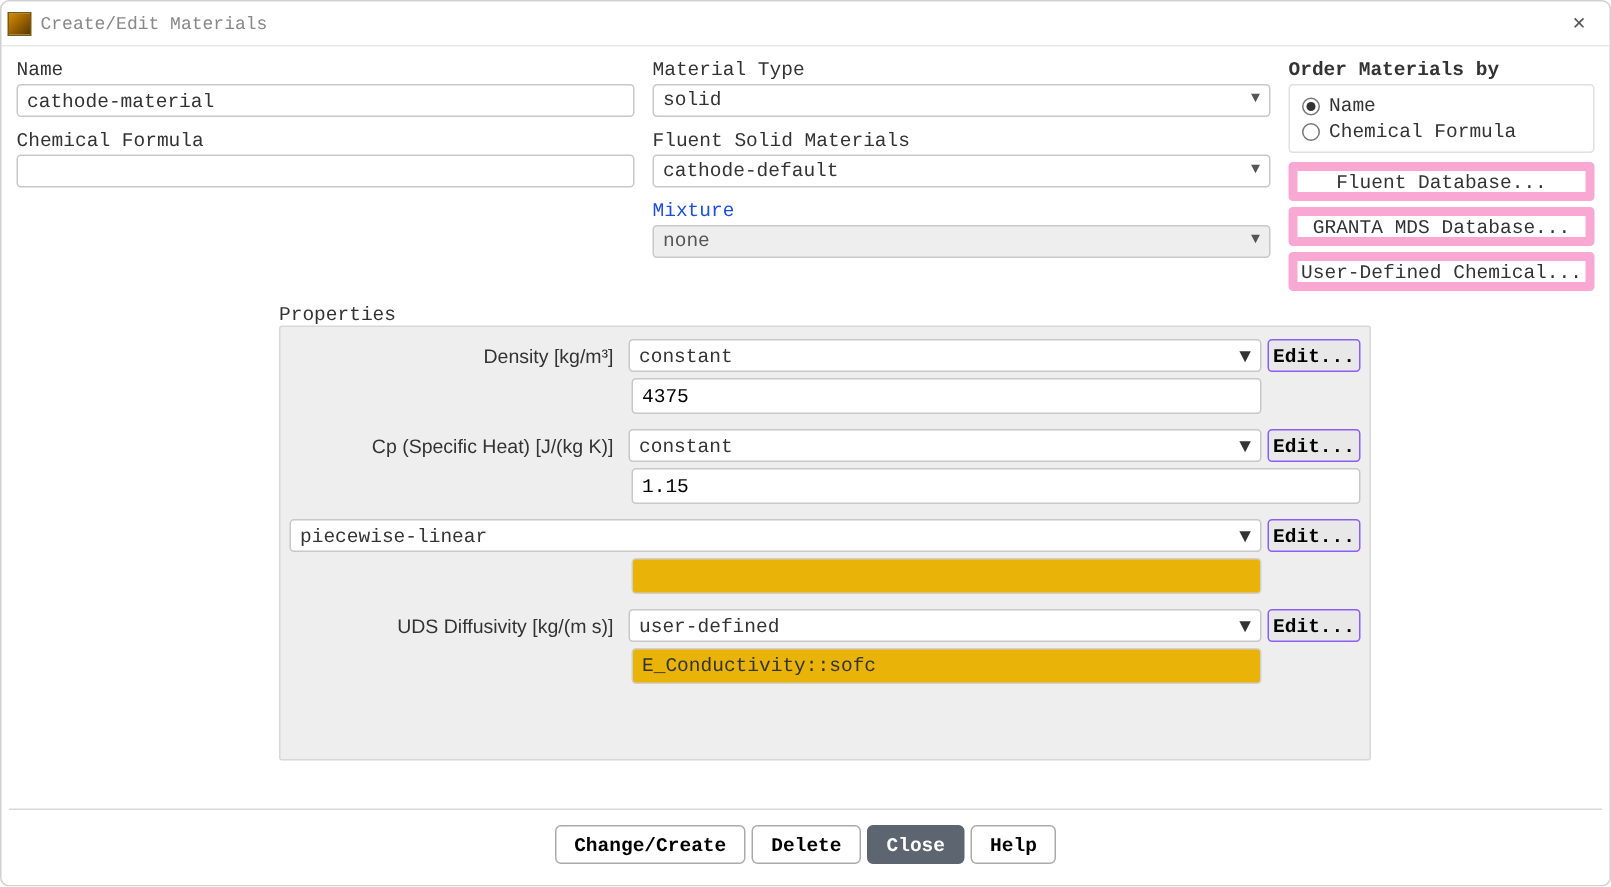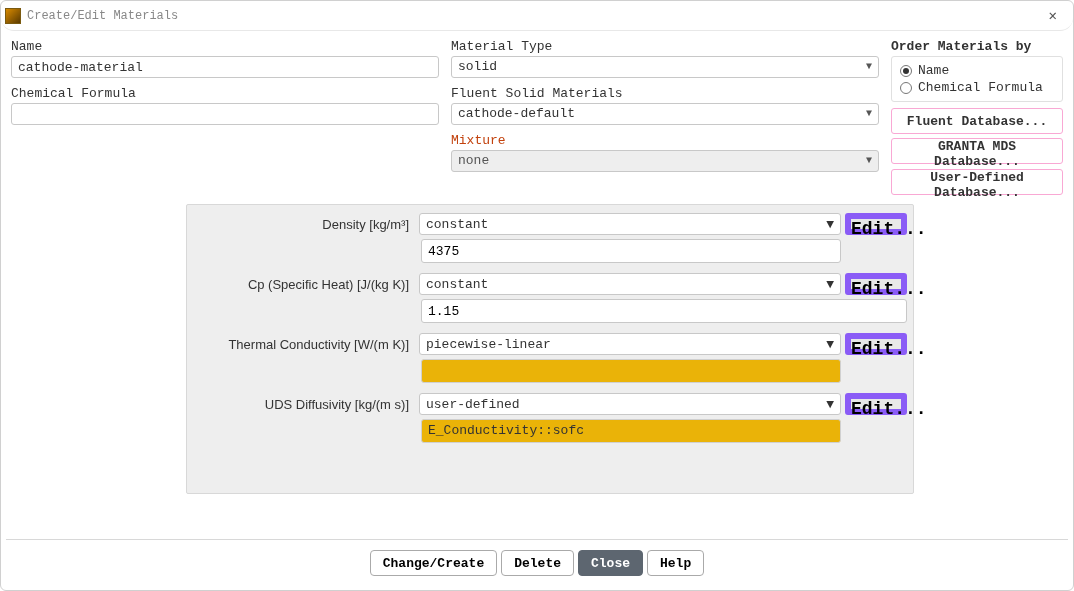--- a/index.html
+++ b/index.html
@@ -19,21 +19,20 @@
   border-radius: 6px;
   display: flex;
   flex-direction: column;
 }
 .titlebar {
   display: flex;
   align-items: center;
   padding: 4px 10px 4px 4px;
   border-bottom: 1px solid #e8e8e8;
   color: #888;
-  border-radius: 13px;
 }
 .titlebar .app-icon {
   width: 16px; height: 16px;
   background: linear-gradient(135deg, #d88a00, #5a3a00);
   margin-right: 6px;
   border: 1px solid #7a5a10;
 }
 .titlebar .title { flex: 1; font-size: 12px; }
 .titlebar .close-x { cursor: pointer; font-size: 14px; color: #555; padding: 2px 6px; }
 .content {
@@ -41,21 +40,21 @@
   padding: 8px 10px 0 10px;
   display: flex;
   flex-direction: column;
 }
 .top-row {
   display: flex;
   gap: 12px;
 }
 .col-left { flex: 1; }
 .col-mid { flex: 1; }
-.col-right { width: 172px; }
+.col-right { width: 204px; }
 .field-label {
   font-family: "Courier New", monospace;
   font-size: 13px;
   margin-bottom: 2px;
   color: #333;
 }
 .bold-label { font-weight: bold; }
 .text-input, .select {
   width: 100%;
   height: 22px;
@@ -106,26 +105,26 @@
 }
 .radio-inner {
   width: 6px; height: 6px;
   border-radius: 50%;
   background: #333;
 }
 .db-btn {
   width: 100%;
   height: 26px;
   margin-bottom: 4px;
-  border: 1px solid #f9a8d4;
-  border-radius: 3px;
-  background: #fff;
-  font-family: "Courier New", monospace;
-  font-size: 13px;
-  font-weight: bold;
+  border: 6px solid #f9a8d4;
+  border-radius: 3px;
+  background: #fff;
+  font-family: "Courier New", monospace;
+  font-size: 13px;
+  font-weight: normal;
   color: #333;
   cursor: pointer;
 }
 .properties-box {
   margin: 4px 0 0 175px;
   width: 728px;
 }
 .fieldset-label {
   font-family: "Courier New", monospace;
   font-size: 13px;
@@ -160,25 +159,25 @@
   display: flex;
   align-items: center;
   justify-content: space-between;
   font-family: "Courier New", monospace;
   font-size: 13px;
   cursor: pointer;
 }
 .prop-edit-btn {
   width: 62px;
   height: 22px;
-  border: 6px solid #8b5cf6;
+  border: 1px solid #8b5cf6;
   border-radius: 3px;
   background: #e8e8e8;
   font-family: "Courier New", monospace;
-  font-size: 18px;
+  font-size: 13px;
   font-weight: bold;
   cursor: pointer;
 }
 .prop-value-row {
   display: flex;
   margin-bottom: 10px;
 }
 .prop-value-input {
   margin-left: 228px;
   flex: 1;
@@ -257,21 +256,21 @@
           </div>
         </div>
         <div class="field-block">
           <div class="field-label">Fluent Solid Materials</div>
           <div class="select">
             <span>cathode-default</span>
             <span class="chevron">▼</span>
           </div>
         </div>
         <div class="field-block">
-          <div class="field-label" style="color:#c2410c;">Mixture</div>
+          <div class="field-label" style="color:#1d4ed8;">Mixture</div>
           <div class="select disabled">
             <span>none</span>
             <span class="chevron">▼</span>
           </div>
         </div>
       </div>
 
       <div class="col-right">
         <div class="field-label bold-label">Order Materials by</div>
         <div class="order-box">
@@ -281,26 +280,27 @@
               </span>
             <span>Name</span>
           </div>
           <div class="radio-row">
             <span class="radio-outer"></span>
             <span>Chemical Formula</span>
           </div>
         </div>
         <button class="db-btn">Fluent Database...</button>
         <button class="db-btn">GRANTA MDS Database...</button>
-        <button class="db-btn">User-Defined Database...</button>
+        <button class="db-btn">User-Defined Chemical...</button>
       </div>
 
     </div>
 
     <div class="properties-box">
+      <div class="fieldset-label">Properties</div>
       <div class="fieldset-body">
 
         <div class="prop-row">
           <div class="prop-label">Density [kg/m³]</div>
           <div class="prop-select">
             <span>constant</span>
             <span class="chevron">▼</span>
           </div>
           <button class="prop-edit-btn">Edit...</button>
         </div>
@@ -314,21 +314,20 @@
             <span>constant</span>
             <span class="chevron">▼</span>
           </div>
           <button class="prop-edit-btn">Edit...</button>
         </div>
         <div class="prop-value-row">
           <input class="prop-value-input" type="text" style="" value="1.15">
         </div>
 
         <div class="prop-row">
-          <div class="prop-label">Thermal Conductivity [W/(m K)]</div>
           <div class="prop-select">
             <span>piecewise-linear</span>
             <span class="chevron">▼</span>
           </div>
           <button class="prop-edit-btn">Edit...</button>
         </div>
         <div class="prop-value-row">
           <div class="prop-value-input readonly" style="margin-right:66px;"></div>
         </div>
 

